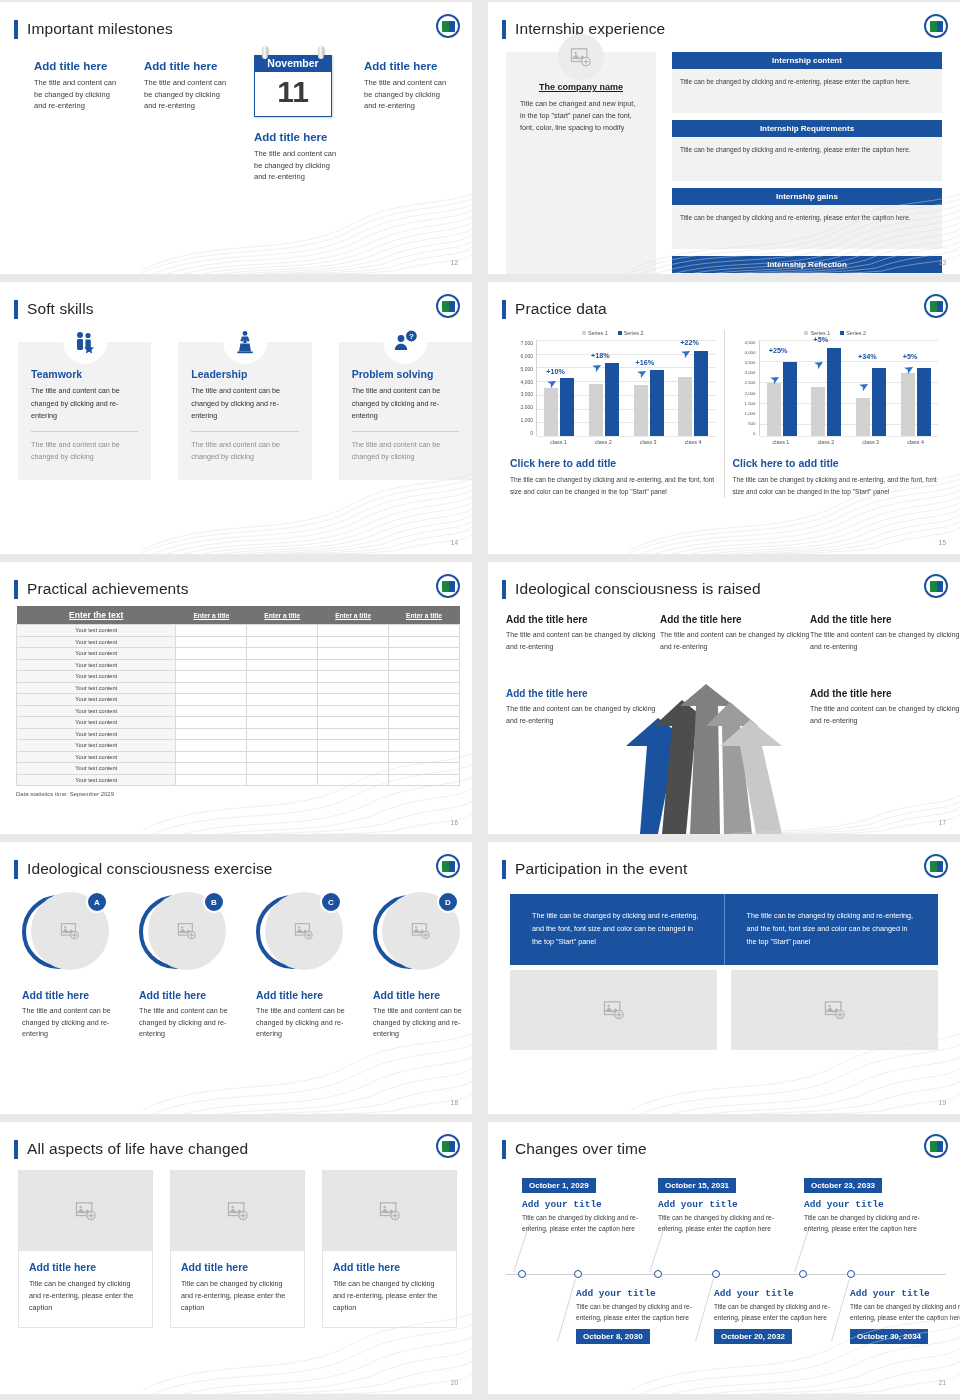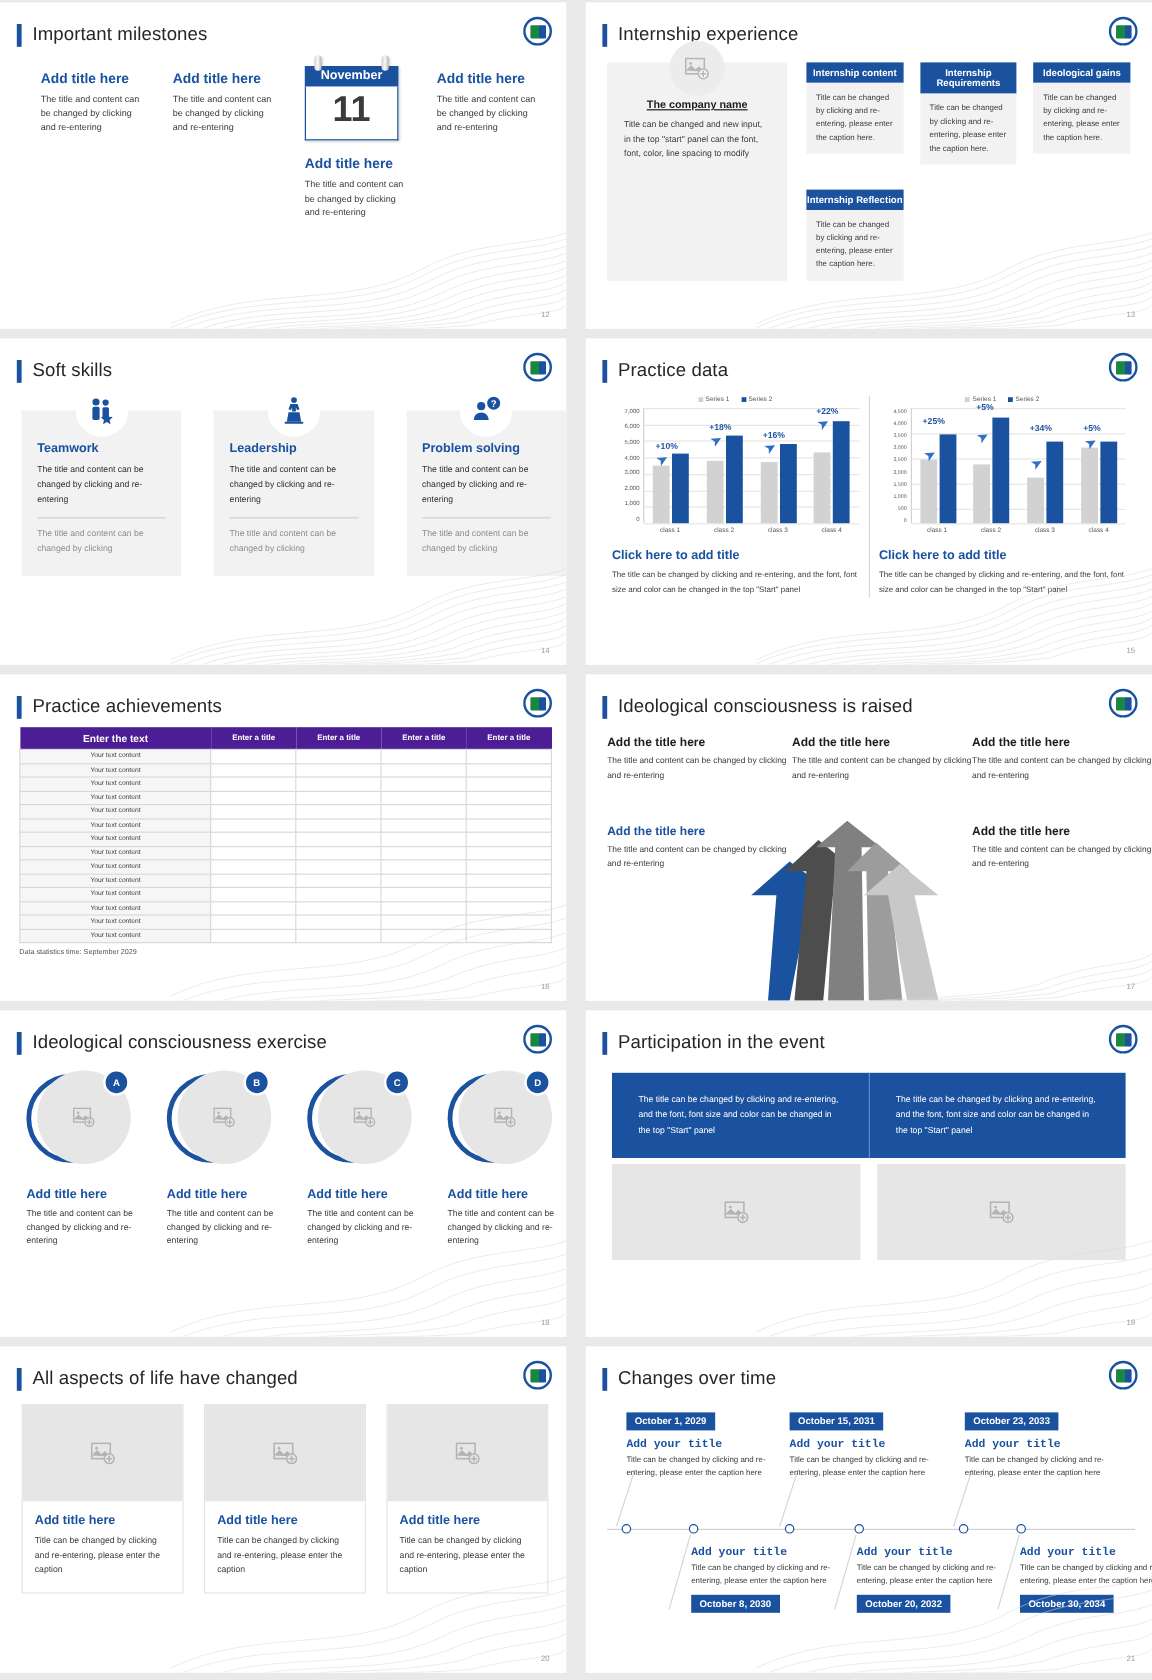--- a/index.html
+++ b/index.html
@@ -101,22 +101,22 @@
     position: relative; text-align: center; min-height: 150px;
   }
   .comp-circ {
     position: absolute; left: 50%; top: -18px; transform: translateX(-50%);
     width: 46px; height: 46px; border-radius: 50%; background: #ececec;
     display: flex; align-items: center; justify-content: center;
   }
   .comp-name { font-size: 9px; font-weight: bold; color: #1d1d1d; margin-bottom: 6px; text-decoration: underline; }
   .comp-desc { font-size: 7.2px; color: #3b3b3b; line-height: 1.65; text-align: left; }
   .intern-grid {
-    flex: 1; display: grid; grid-template-columns: 1fr 1fr 1fr;
-    grid-template-rows: auto auto; gap: 21px 14px;
+    flex: 1; display: grid; grid-template-columns: 1fr;
+    grid-template-rows: auto auto; gap: 7px 14px;
   }
   .ibox-h {
     background: #1a52a0; color: #fff; font-size: 8px; font-weight: bold;
     text-align: center; padding: 4px 0;
   }
   .ibox-b {
     background: #f2f2f2; font-size: 6.6px; color: #3b3b3b;
     padding: 7px 8px; line-height: 1.7; min-height: 44px;
   }
 
@@ -159,22 +159,22 @@
   .arrow { position: absolute; font-size: 12px; color: #2f6fc4; left: 3px;
            transform: rotate(-30deg); }
   .xax { display: flex; justify-content: space-around; font-size: 5.4px; color: #555;
          margin-top: 3px; padding-left: 26px; }
   .ch-t { color: #1a52a0; font-weight: bold; font-size: 10.5px; margin: 12px 0 5px; }
   .ch-d { font-size: 6.6px; color: #3b3b3b; line-height: 1.85; }
 
   
   .tbl { width: 444px; margin-left: 16px; border-collapse: collapse; }
   .tbl th {
-    background: #4c1d95; color: #fff; font-weight: bold;
-    padding: 4px 2px; font-size: 6.6px;
+    background: #737373; color: #fff; font-weight: bold;
+    padding: 4px 2px; font-size: 6.6px; text-decoration: underline;
   }
   .tbl th.first { font-size: 8.5px; }
   .tbl td {
     border: .5px solid #d9d9d9; height: 11.5px; font-size: 5.6px;
     color: #3b3b3b; text-align: center;
   }
   .tbl td.first { background: #f6f6f6; }
   .tbl-note { margin: 5px 0 0 16px; font-size: 6px; color: #555; }
 
   
@@ -331,21 +331,21 @@
         <div class="intern-grid">
           <div>
             <div class="ibox-h">Internship content</div>
             <div class="ibox-b">Title can be changed by clicking and re-entering, please enter the caption here.</div>
           </div>
           <div>
             <div class="ibox-h">Internship Requirements</div>
             <div class="ibox-b">Title can be changed by clicking and re-entering, please enter the caption here.</div>
           </div>
           <div>
-            <div class="ibox-h">Ideological gains</div>
+            <div class="ibox-h">Internship gains</div>
             <div class="ibox-b">Title can be changed by clicking and re-entering, please enter the caption here.</div>
           </div>
           <div>
             <div class="ibox-h">Internship Reflection</div>
             <div class="ibox-b">Title can be changed by clicking and re-entering, please enter the caption here.</div>
           </div>
         </div>
       </div>
     </div>
     <svg class="waves" viewBox="0 0 330 90" preserveAspectRatio="none">
@@ -600,21 +600,21 @@
         <path d="M122 90 C155 88 195 89 241 80 C284 63 317 67 330 57"></path>
         <path d="M145 90 C172 89 203 89 246 84 C288 69 320 73 330 63"></path>
       </g>
     </svg>
     <div class="pageno">15</div>
   </div>
 
   <div class="slide">
     <div class="s-head">
       <div class="s-bar"></div>
-      <div class="s-title">Practice achievements</div>
+      <div class="s-title">Practical achievements</div>
     </div>
     <div class="logo">
         <div class="logo-inner"></div>
       </div>
     <div class="body">
       <table class="tbl">
         <thead>
             <tr>
           <th class="first" style="width:36%">Enter the text</th>
           <th style="width:16%">Enter a title</th>

